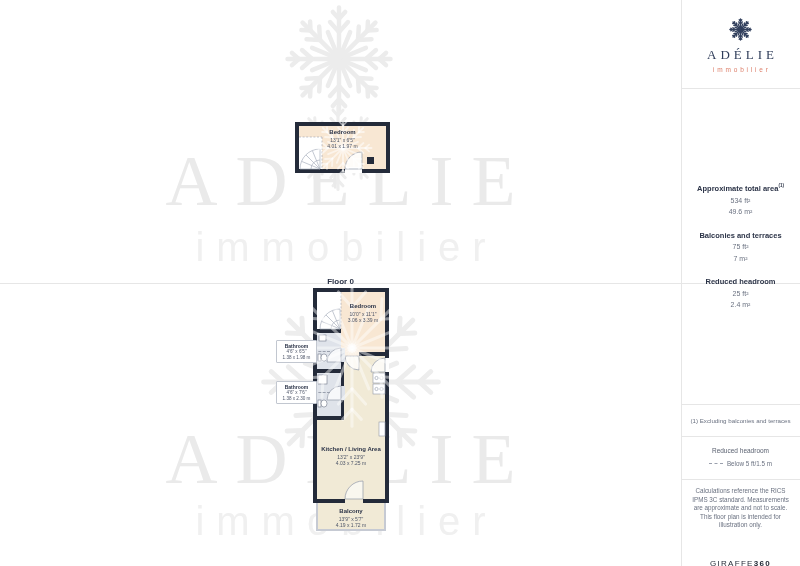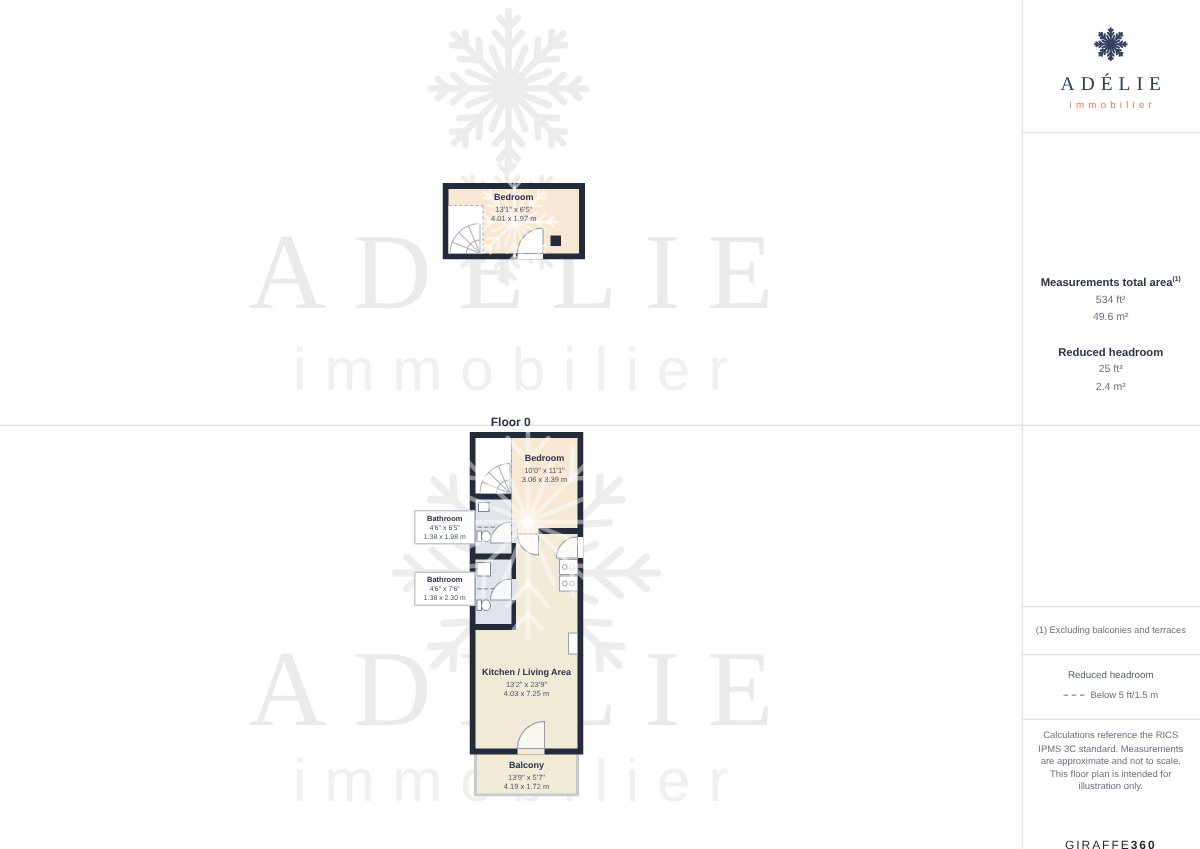--- a/index.html
+++ b/index.html
@@ -231,23 +231,28 @@
     <svg width="23" height="23" viewBox="-50 -50 100 100">
       <use href="#flake" stroke="#33415e" stroke-width="6"></use>
     </svg>
     <div class="logo-name">ADÉLIE</div>
     <div class="logo-sub">immobilier</div>
   </div>
   <div class="abs side side-div" style="top:88px"></div>
 
   <div class="abs side" style="top:179px">
     <div class="stat-g">
-      <div class="stat-h"><span>Measurements total area</span><sup>(1)</sup></div>
+      <div class="stat-h"><span>Approximate total area</span><sup>(1)</sup></div>
       <div class="stat-v">534 ft²</div>
       <div class="stat-v">49.6 m²</div>
+    </div>
+    <div class="stat-g">
+      <div class="stat-h"><span>Balconies and terraces</span><sup></sup></div>
+      <div class="stat-v">75 ft²</div>
+      <div class="stat-v">7 m²</div>
     </div>
     <div class="stat-g">
       <div class="stat-h"><span>Reduced headroom</span><sup></sup></div>
       <div class="stat-v">25 ft²</div>
       <div class="stat-v">2.4 m²</div>
     </div>
   </div>
 
   <div class="abs side fn" style="top:404px">(1) Excluding balconies and terraces</div>
 

